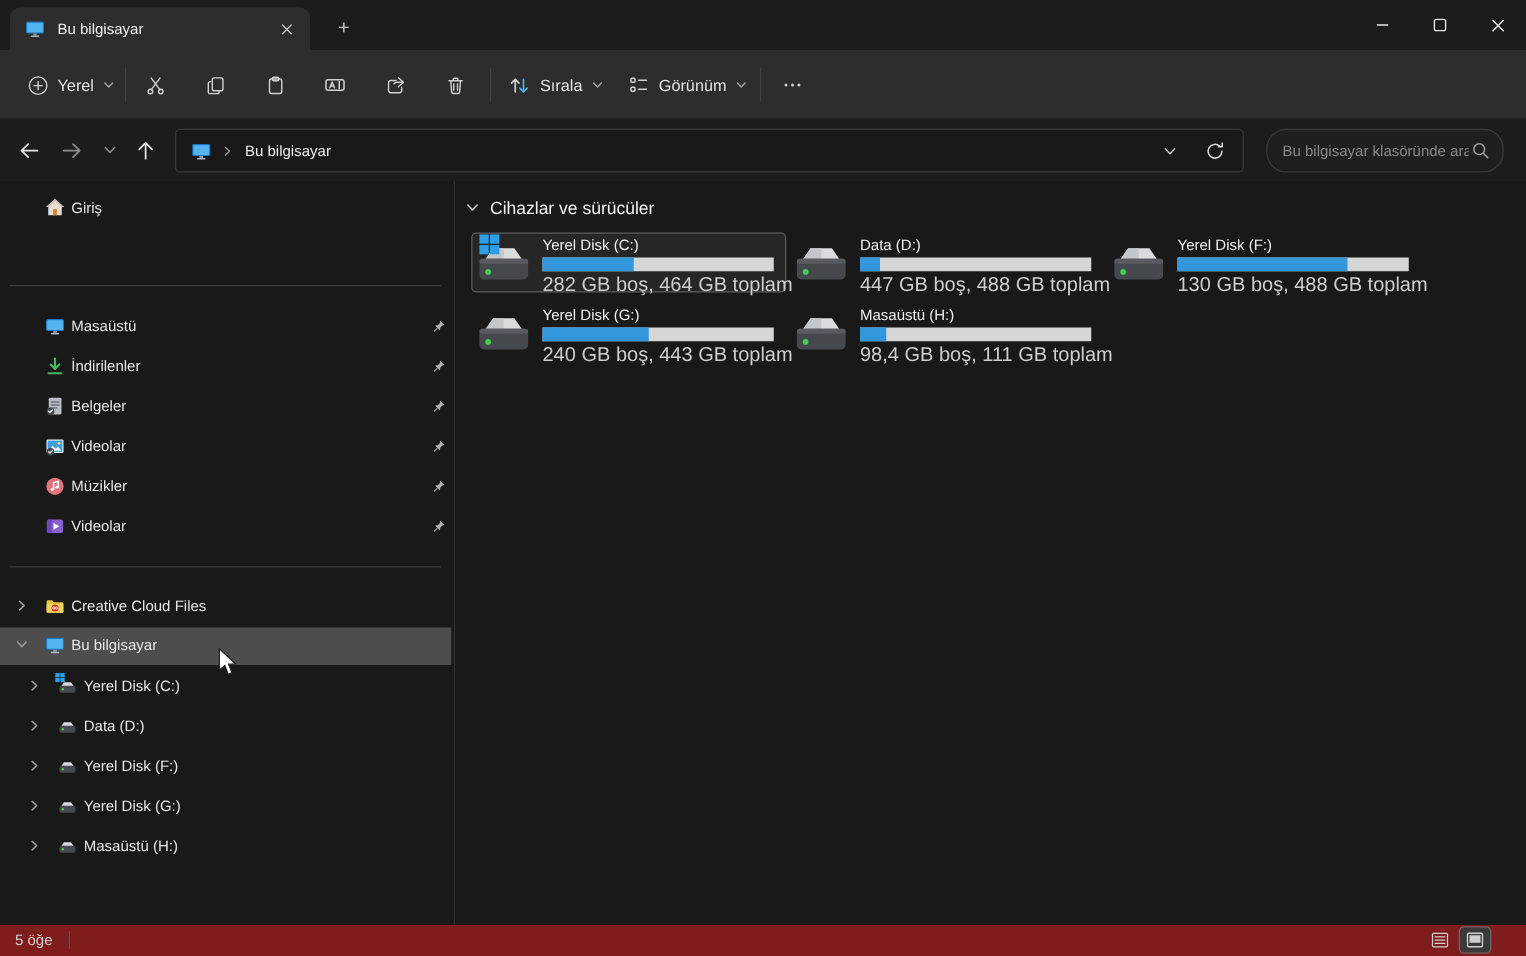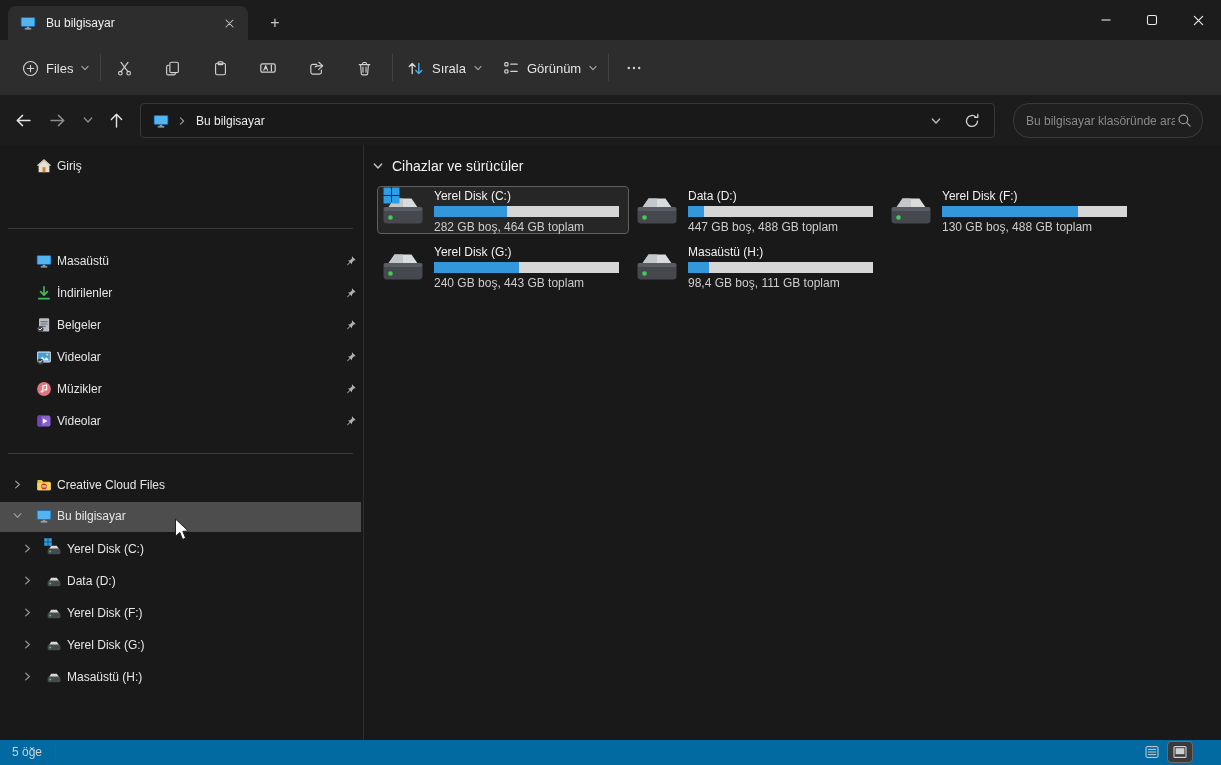--- a/index.html
+++ b/index.html
@@ -64,23 +64,23 @@
   .sect{position:absolute;left:4px;top:13px;display:flex;align-items:center;gap:8px;}
   .sect .chevd{width:12px;height:12px;color:#c9c9c9;}
   .sect-label{font-size:14px;color:#f2f2f2;}
   .tile{position:absolute;width:250px;height:46px;border-radius:3px;}
   .tile.sel{background:#262626;outline:1px solid #5f5f5f;}
   .d-ico{position:absolute;left:3px;top:8px;width:44px;height:32px;}
   .d-win{position:absolute;left:5px;top:0px;width:17px;height:17px;}
   .t-name{position:absolute;left:56px;top:2px;font-size:12px;color:#f0f0f0;white-space:nowrap;}
   .t-bar{position:absolute;left:56px;top:19px;width:185px;height:11px;background:#d6d6d6;}
   .t-fill{height:100%;background:#3398db;}
-  .t-cap{position:absolute;left:56px;top:33px;font-size:12px;color:#cdcdcd;white-space:nowrap;}
+  .t-cap{position:absolute;left:56px;top:33px;font-size:16px;color:#cdcdcd;white-space:nowrap;}
   
-  .statusbar{position:absolute;left:0;top:740px;width:100%;height:25px;background:#0369a1;}
+  .statusbar{position:absolute;left:0;top:740px;width:100%;height:25px;background:#7f1d1d;}
   .st-count{position:absolute;left:12px;top:0;line-height:25px;font-size:12px;color:#cfcfcf;}
   .st-sep{position:absolute;left:55px;top:5px;width:1px;height:14px;background:#555;}
   .stbtn{position:absolute;top:2px;width:24px;height:20px;border:none;background:transparent;color:#cfcfcf;
     display:flex;align-items:center;justify-content:center;border-radius:3px;padding:0;}
   .stbtn.active{background:#3a3a3a;outline:1px solid #6a6a6a;}
   .cursor{position:absolute;left:174px;top:518px;pointer-events:none;}
 </style>
 </head>
 <body>
 
@@ -285,21 +285,21 @@
           </svg>
       </button>
     </div>
   </div>
 
   <div class="commandbar">
     <button class="cbtn" style="left:16px">
       <svg class="bico" width="17" height="17">
           <use href="#i-plus-circle"></use>
         </svg>
-      <span>Files</span>
+      <span>Yerel</span>
       <svg class="cchev" width="10" height="10">
           <use href="#i-chev-d"></use>
         </svg>
     </button>
     <div class="csep" style="left:100px"></div>
     <button class="icobtn" style="left:106px">
       <svg width="17" height="17">
           <use href="#i-cut"></use>
         </svg>
     </button>

